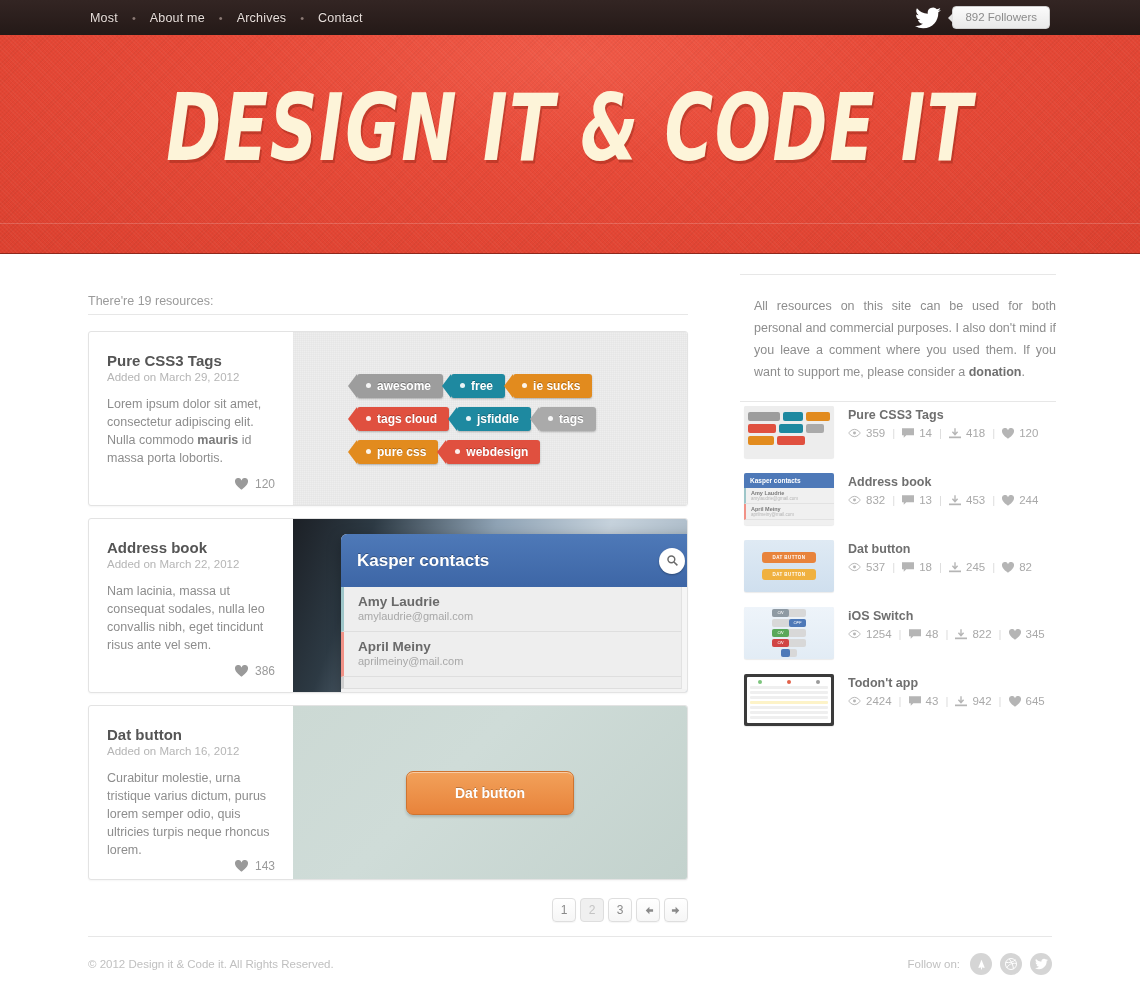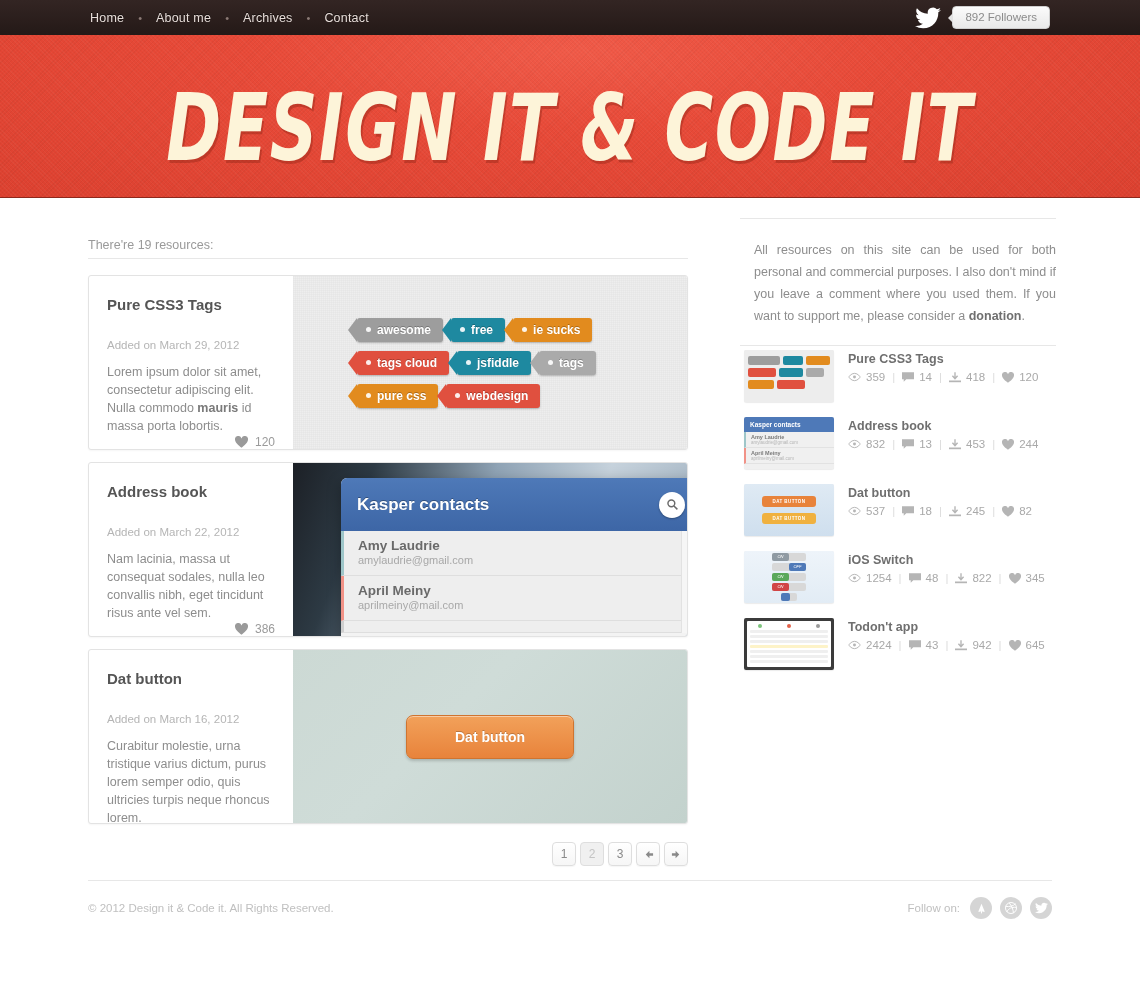--- a/index.html
+++ b/index.html
@@ -47,21 +47,21 @@
   .followers-bubble:before {
     content:""; position:absolute; left:-5px; top:50%;
     margin-top:-5px; width:0;height:0;
     border-top:5px solid transparent;
     border-bottom:5px solid transparent;
     border-right:5px solid #e2e2e2;
   }
 
   
   .hero {
-    height:163px;
+    height:219px;
     background:
       radial-gradient(ellipse 70% 120% at 50% 10%, #f05a48 0%, #e84a38 40%, #dd4130 100%);
     position:relative;
     border-bottom:1px solid #8e281c;
     overflow:hidden;
   }
   .hero:after{
     content:"";position:absolute;inset:0;
     background-image:
       repeating-linear-gradient(45deg, rgba(255,255,255,.035) 0 1px, transparent 1px 3px),
@@ -156,21 +156,21 @@
   }
   .card-body {
     flex:0 0 204px; width:204px;
     padding:20px 18px 14px 18px;
     display:flex; flex-direction:column;
   }
   .card-title {
     font-size:15px; font-weight:bold; color:#555;
     margin:0 0 2px 0;
   }
-  .card-date { font-size:11.5px; color:#b5b5b5; margin-bottom:12px;margin-top:24px; }
+  .card-date { font-size:11.5px; color:#b5b5b5; margin-bottom:12px; }
   .card-desc { font-size:12.5px; line-height:18px; color:#8d8d8d; flex:1; }
   .card-desc b { color:#7a7a7a; }
   .card-likes {
     display:flex; align-items:center; justify-content:flex-end;
     gap:7px; color:#9a9a9a; font-size:12px;
   }
   .heart { width:13px;height:12px; display:block; }
   .card-preview { flex:1; position:relative; overflow:hidden; }
 
   
@@ -336,21 +336,21 @@
   .copyright{font-size:11.5px;color:#c0c0c0;}
   .follow{display:flex;align-items:center;gap:8px;}
   .follow-label{font-size:11.5px;color:#c0c0c0;margin-right:2px;}
   .soc{width:22px;height:22px;border-radius:50%;background:#d5d5d5;display:flex;align-items:center;justify-content:center;cursor:pointer;}
 </style>
 </head>
 <body>
 
 <div class="topnav">
   <div class="nav-links">
-    <a href="#">Home</a>
+    <a href="#">Most</a>
     <span class="nav-sep">•</span>
     <a href="#">About me</a>
     <span class="nav-sep">•</span>
     <a href="#">Archives</a>
     <span class="nav-sep">•</span>
     <a href="#">Contact</a>
   </div>
   <div class="nav-right">
     <span>
       <svg class="tw-bird" viewBox="0 0 24 20" fill="#ffffff">

